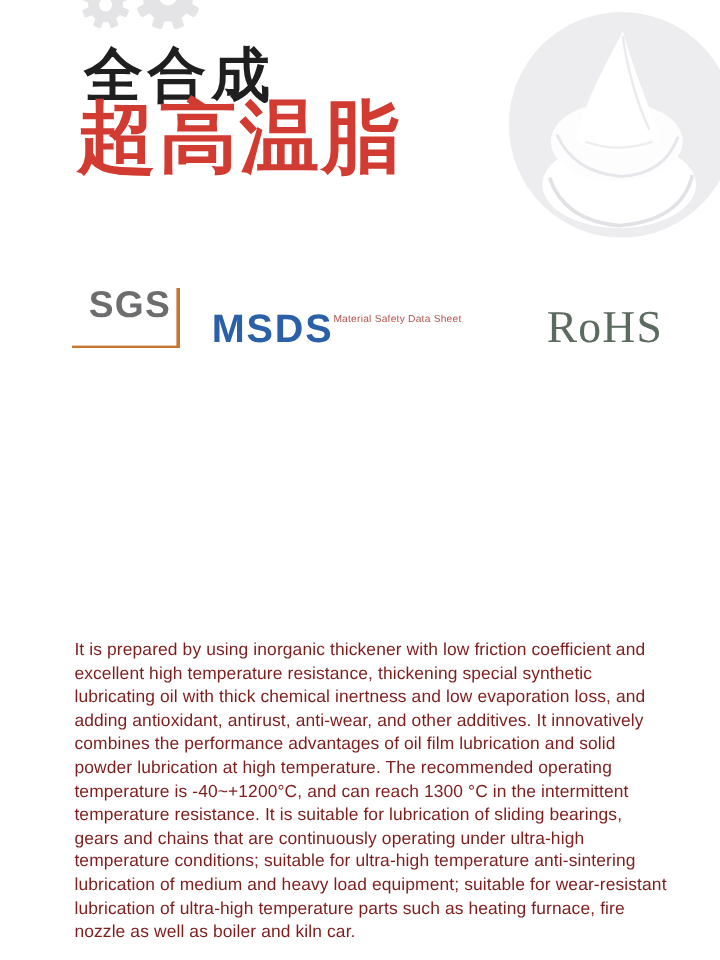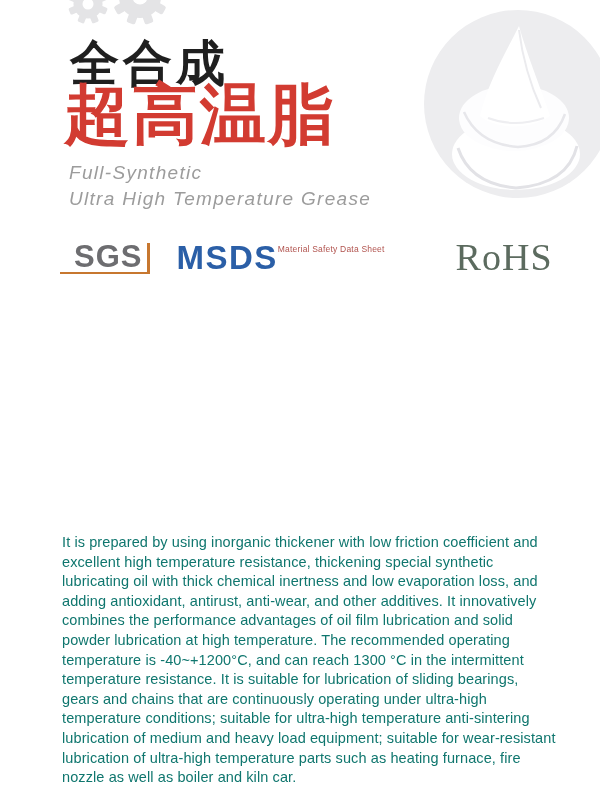--- a/index.html
+++ b/index.html
@@ -37,21 +37,21 @@
   }
 
   
   .certs {
     position:absolute; left:60px; top:240px;
     display:flex; align-items:flex-end; gap:26px;
   }
   .sgs {
     border-right:3px solid #c7772f;
     border-bottom:2px solid #c7772f;
-    padding:0 5px 1px 14px;
+    padding:0 5px 19px 14px;
   }
   .sgs-text {
     font-size:31px; font-weight:700; color:#6d6d70;
     letter-spacing:1px; line-height:28px;
   }
   .msds { display:flex; flex-direction:row; align-items:flex-start; padding-bottom:1px; }
   .msds-text {
     font-size:33px; font-weight:800; color:#2b5fa7;
     letter-spacing:1.5px; line-height:30px;
   }
@@ -67,21 +67,21 @@
   
   .desc-cn {
     position:absolute; left:57px; top:292px; width:490px; margin:0;
     font-size:21px; line-height:27px; font-weight:600;
     color:#3e3e3e; letter-spacing:1px;
     text-align:justify;
   }
   .desc-en {
     position:absolute; left:62px; top:533px; width:497px; margin:0;
     font-size:14.5px; line-height:19.6px;
-    color:#0f766e; letter-spacing:0.1px;
+    color:#7f1d1d; letter-spacing:0.1px;
   }
 </style>
 </head>
 <body>
 
 <div class="page">
 
   <svg class="gears" width="120" height="30" viewBox="0 0 120 30">
     <g transform="translate(28,4)" fill="#e4e4e6">
       <rect x="-3.5" y="-20" width="7" height="8" rx="1.5" transform="rotate(22)"></rect>
@@ -119,24 +119,20 @@
       <path d="M46 106 Q 60 138 100 141 Q 136 139 147 108" fill="none" stroke="#e7e7eb" stroke-width="2.5"></path>
       <path d="M62 110 C 70 76 88 46 101 20 C 108 46 122 80 132 110 C 112 124 80 124 62 110 Z" fill="#ffffff"></path>
       <path d="M101 24 C 104 48 112 78 123 102" stroke="#ebebee" stroke-width="2" fill="none"></path>
       <path d="M70 112 Q 96 122 126 112" stroke="#eeeef1" stroke-width="2" fill="none"></path>
     </svg>
   </div>
 
   <h1 class="title-black">全合成</h1>
   <h1 class="title-red">超高温脂</h1>
 
-  <div class="subtitle">
-    <div>Full-Synthetic</div>
-    <div>Ultra High Temperature Grease</div>
-  </div>
 
   <div class="certs">
     <div class="sgs">
       <span class="sgs-text">SGS</span>
     </div>
     <div class="msds">
       <span class="msds-text">MSDS</span>
       <span class="msds-sub">Material Safety Data Sheet</span>
     </div>
     <div class="rohs">

